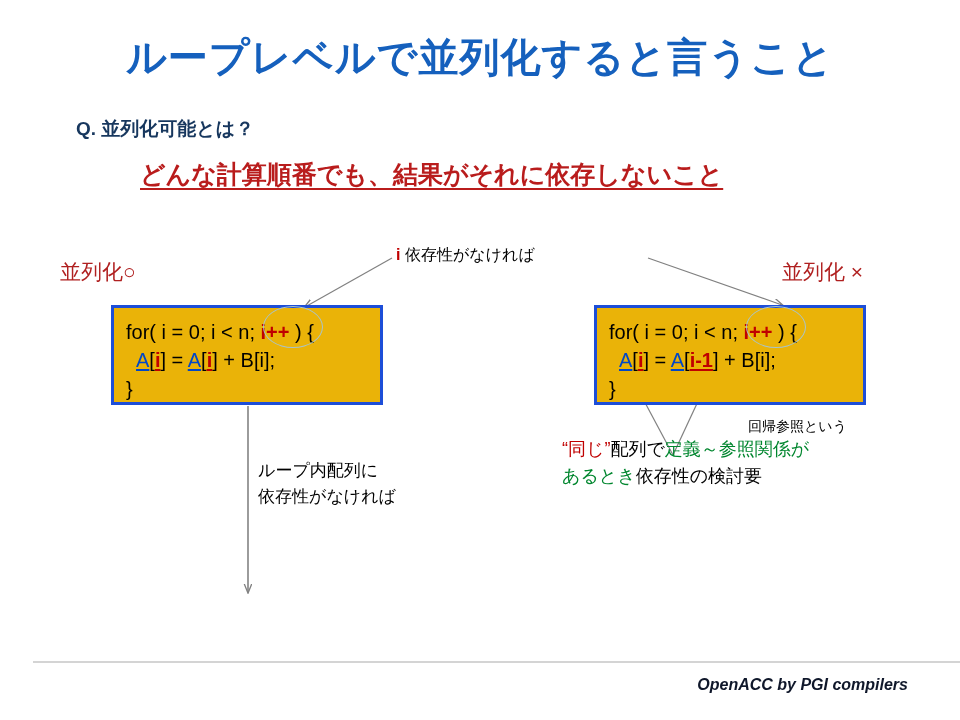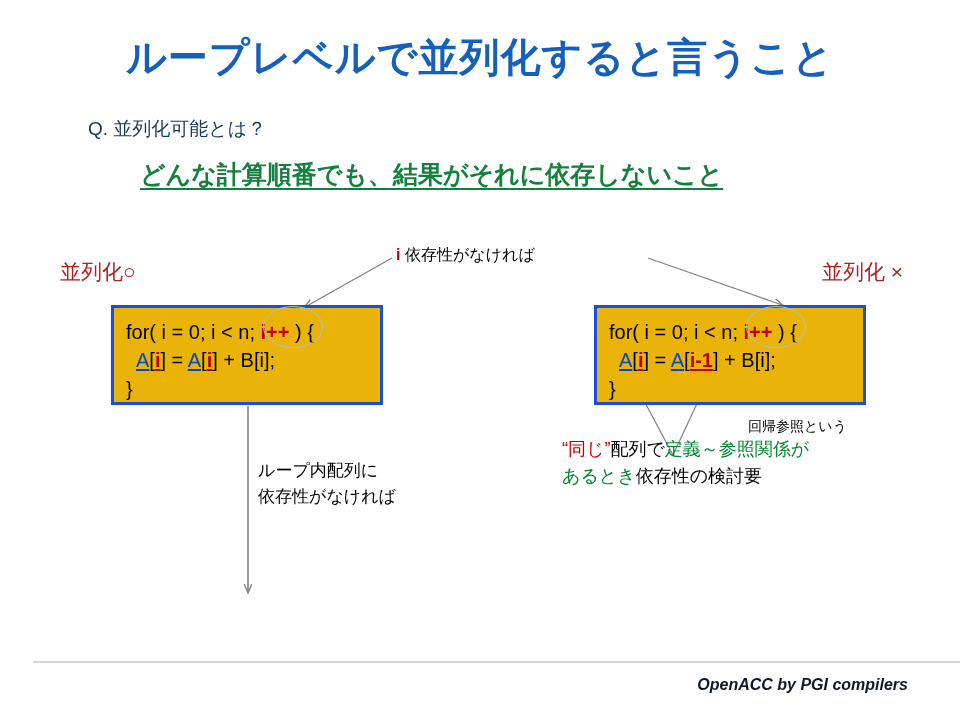--- a/index.html
+++ b/index.html
@@ -28,43 +28,42 @@
     font-weight: bold;
     color: #1560bd;
     letter-spacing: 1px;
     white-space: nowrap;
   }
 
   
   #question {
     left: 76px; top: 116px;
     font-size: 19px;
-    font-weight: normal;
+    font-weight: bold;
     color: #17375e;
     white-space: nowrap;
-    margin-left: 12px;
   }
   #answer {
     left: 140px; top: 158px;
     font-size: 25px;
     font-weight: bold;
-    color: #15803d;
+    color: #b91c1c;
     text-decoration: underline;
     text-underline-offset: 5px;
     white-space: nowrap;
   }
 
   
   .verdict {
     font-size: 21px;
     color: #b02020;
     white-space: nowrap;
   }
   #verdict-left  { left: 60px;  top: 258px; }
-  #verdict-right { left: 782px; top: 258px; margin-left: 40px; }
+  #verdict-right { left: 782px; top: 258px; }
 
   
   #index-note {
     left: 396px; top: 245px;
     font-size: 16px;
     color: #000000;
     white-space: nowrap;
   }
   #index-note .ivar {
     color: #c00000;

